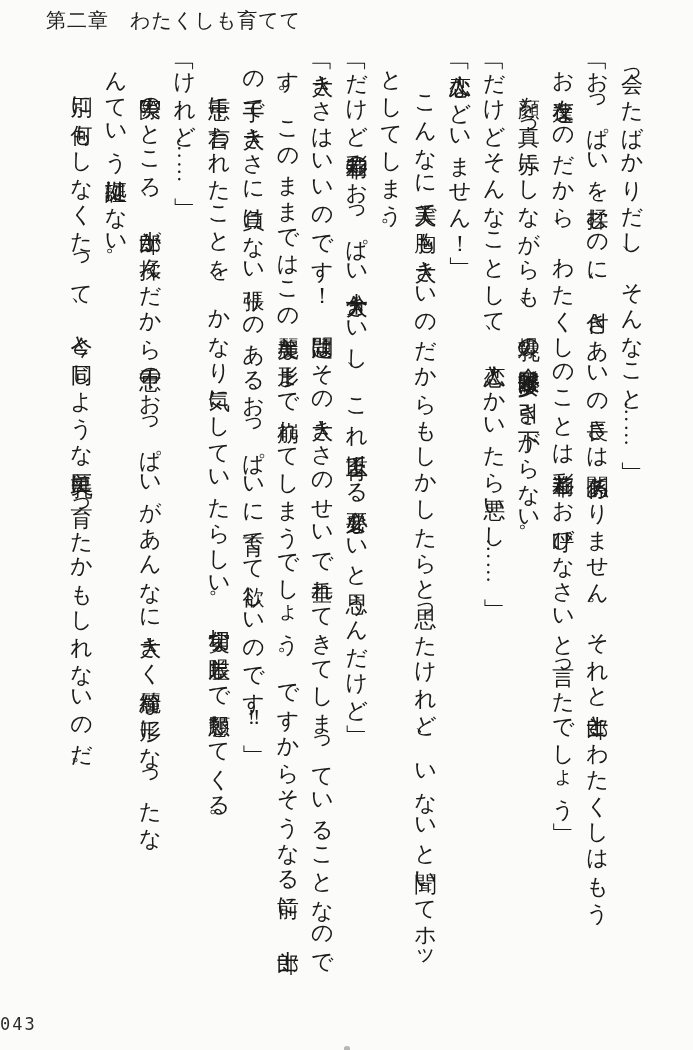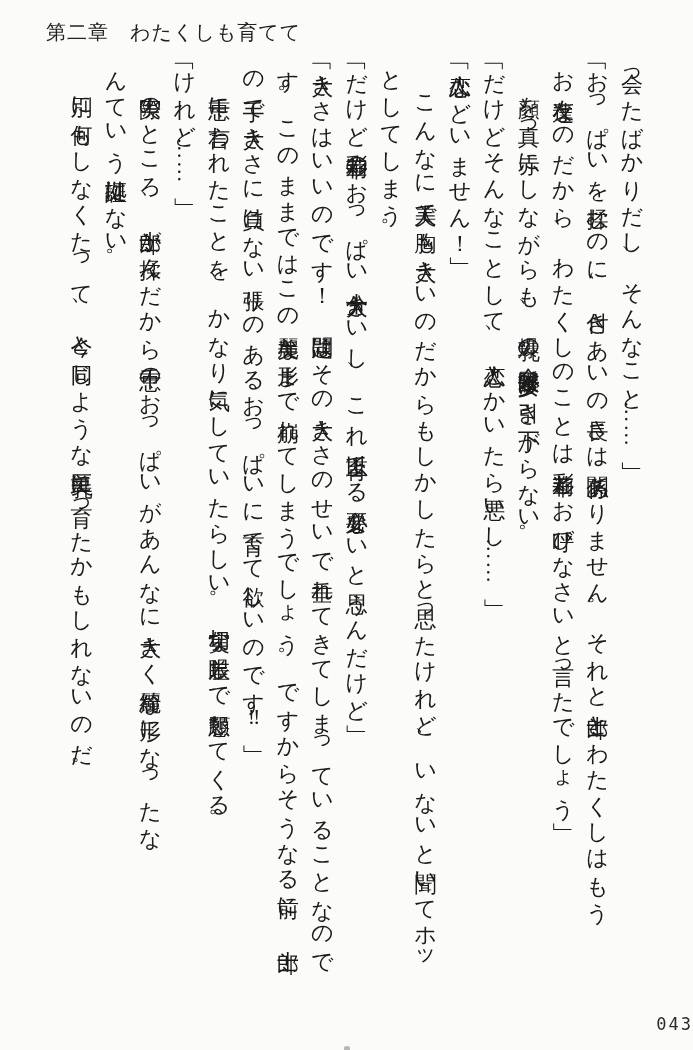--- a/index.html
+++ b/index.html
@@ -16,21 +16,20 @@
     font-family: "Liberation Serif", "DejaVu Serif", serif;
   }
   .chapter-header {
     position: absolute;
     top: 7px;
     left: 46px;
     font-size: 20px;
     letter-spacing: 1px;
     white-space: pre;
     color: #222;
-    margin-top: 12px;
   }
   .text-body {
     position: absolute;
     top: 56px;
     right: 44px;
     height: 948px;
     writing-mode: vertical-rl;
     text-orientation: mixed;
     font-size: 22px;
     letter-spacing: 1.5px;
@@ -40,21 +39,21 @@
     padding: 0;
     line-height: 34.4px;
     height: 948px;
     white-space: pre;
   }
   .page-number {
     position: absolute;
     bottom: 16px;
     left: 0;
     right: 0;
-    text-align: right;
+    text-align: left;
     font-size: 17px;
     letter-spacing: 2px;
     color: #2c2c2c;
     font-family: "DejaVu Sans Mono", "Liberation Mono", monospace;
   }
   .artifact-dot {
     position: absolute;
     left: 344px;
     bottom: 0px;
     width: 6px;

